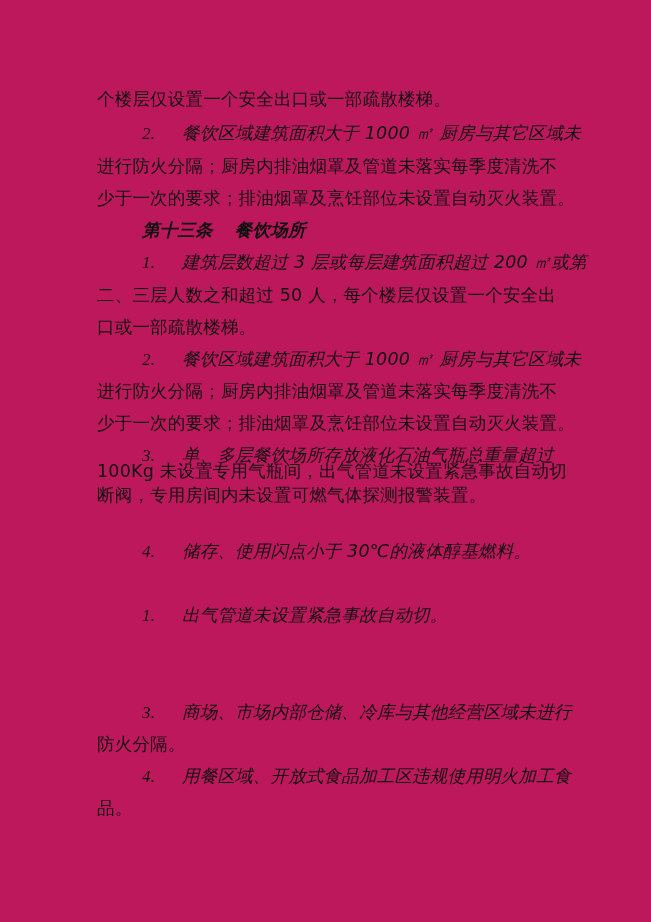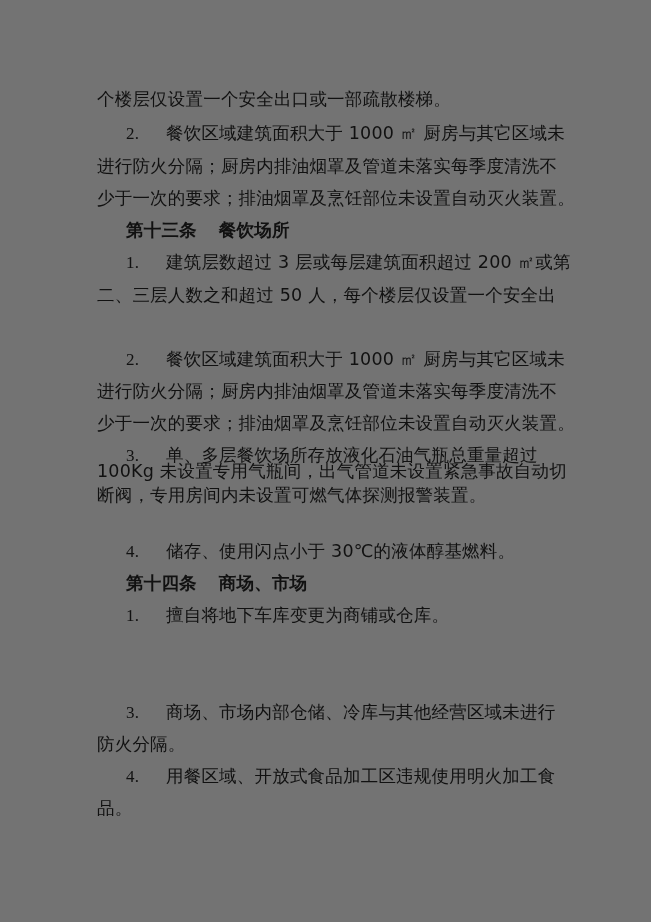--- a/index.html
+++ b/index.html
@@ -1,54 +1,54 @@
 <!DOCTYPE html>
 <html><head>
 <meta charset="utf-8">
 <style>
   html, body { margin: 0; padding: 0; background: #ffffff; }
   body { width: 651px; height: 922px; position: relative; overflow: hidden;
          font-family: "DejaVu Sans", "Liberation Sans", sans-serif; color: #111; }
-  .page { position: absolute; left: 0; top: 0; width: 651px; height: 922px; background: #737373; }
+  .page { position: absolute; left: 0; top: 0; width: 651px; height: 922px; background: #be185d; }
   .line { position: absolute; left: 97px; width: 470px; font-size: 17.5px; line-height: 22px;
           white-space: nowrap; letter-spacing: 0.2px; }
-  .line.indent { left: 126px; }
+  .line.indent { left: 142px; font-style: italic; }
   .num { font-family: "Liberation Serif", serif; display: inline-block; width: 40px; font-size: 17px; }
   .heading { font-weight: bold; }
   .heading .gap { display: inline-block; width: 22px; }
 </style>
 </head>
 <body>
 
 <div class="page">
 
   <div class="line" style="top:88px"><span>个楼层仅设置一个安全出口或一部疏散楼梯。</span></div>
 
   <div class="line indent" style="top:122px"><span class="num">2.</span><span>餐饮区域建筑面积大于 1000 ㎡ 厨房与其它区域未</span></div>
   <div class="line" style="top:155px"><span>进行防火分隔；厨房内排油烟罩及管道未落实每季度清洗不</span></div>
   <div class="line" style="top:187px"><span>少于一次的要求；排油烟罩及烹饪部位未设置自动灭火装置。</span></div>
 
   <div class="line indent heading" style="top:219px"><span>第十三条</span><span class="gap"></span><span>餐饮场所</span></div>
 
   <div class="line indent" style="top:251px"><span class="num">1.</span><span>建筑层数超过 3 层或每层建筑面积超过 200 ㎡或第</span></div>
   <div class="line" style="top:284px"><span>二、三层人数之和超过 50 人，每个楼层仅设置一个安全出</span></div>
+  <div class="line" style="top:316px"><span>口或一部疏散楼梯。</span></div>
 
   <div class="line indent" style="top:348px"><span class="num">2.</span><span>餐饮区域建筑面积大于 1000 ㎡ 厨房与其它区域未</span></div>
   <div class="line" style="top:380px"><span>进行防火分隔；厨房内排油烟罩及管道未落实每季度清洗不</span></div>
   <div class="line" style="top:412px"><span>少于一次的要求；排油烟罩及烹饪部位未设置自动灭火装置。</span></div>
 
   <div class="line indent" style="top:444px"><span class="num">3.</span><span>单、多层餐饮场所存放液化石油气瓶总重量超过</span></div>
   <div class="line" style="top:460px"><span>100Kg 未设置专用气瓶间，出气管道未设置紧急事故自动切</span></div>
   <div class="line" style="top:484px"><span>断阀，专用房间内未设置可燃气体探测报警装置。</span></div>
 
   <div class="line indent" style="top:540px"><span class="num">4.</span><span>储存、使用闪点小于 30℃的液体醇基燃料。</span></div>
 
-  <div class="line indent heading" style="top:572px"><span>第十四条</span><span class="gap"></span><span>商场、市场</span></div>
 
-  <div class="line indent" style="top:604px"><span class="num">1.</span><span>擅自将地下车库变更为商铺或仓库。</span></div>
+  <div class="line indent" style="top:604px"><span class="num">1.</span><span>出气管道未设置紧急事故自动切。</span></div>
 
   <div class="line indent" style="top:701px"><span class="num">3.</span><span>商场、市场内部仓储、冷库与其他经营区域未进行</span></div>
   <div class="line" style="top:733px"><span>防火分隔。</span></div>
 
   <div class="line indent" style="top:765px"><span class="num">4.</span><span>用餐区域、开放式食品加工区违规使用明火加工食</span></div>
   <div class="line" style="top:797px"><span>品。</span></div>
 
 </div>
 
 </body></html>

